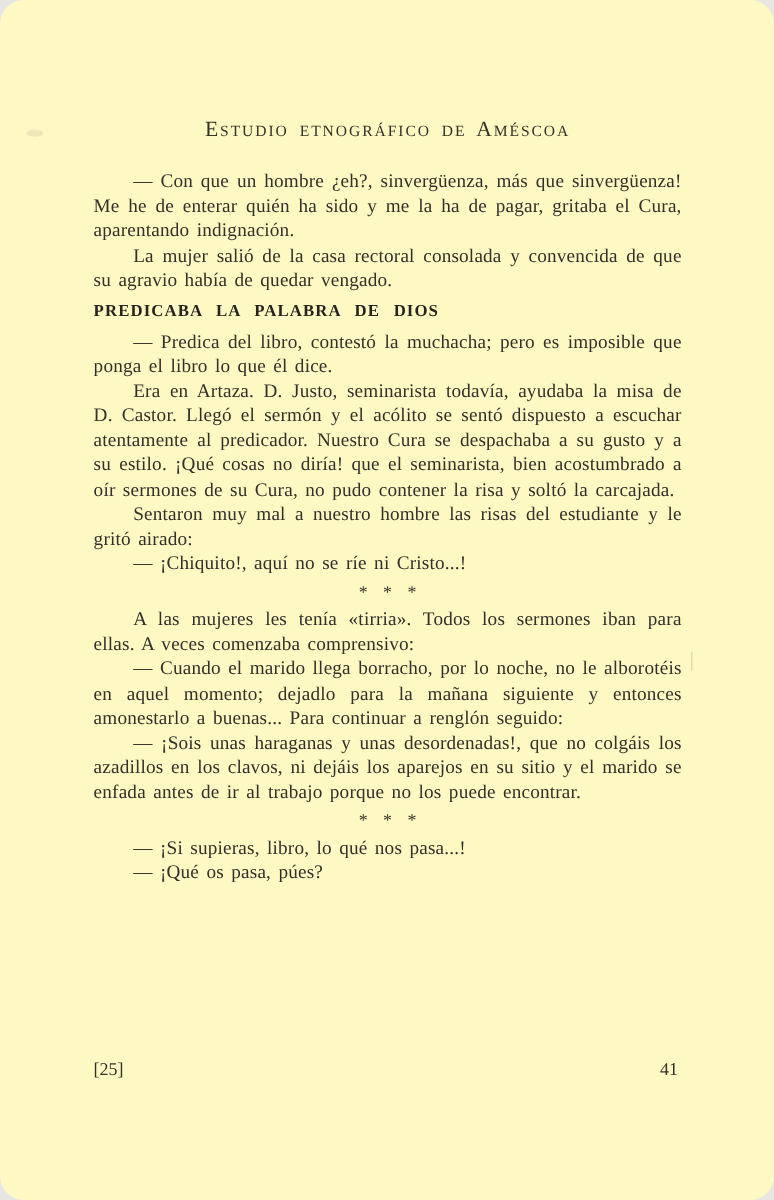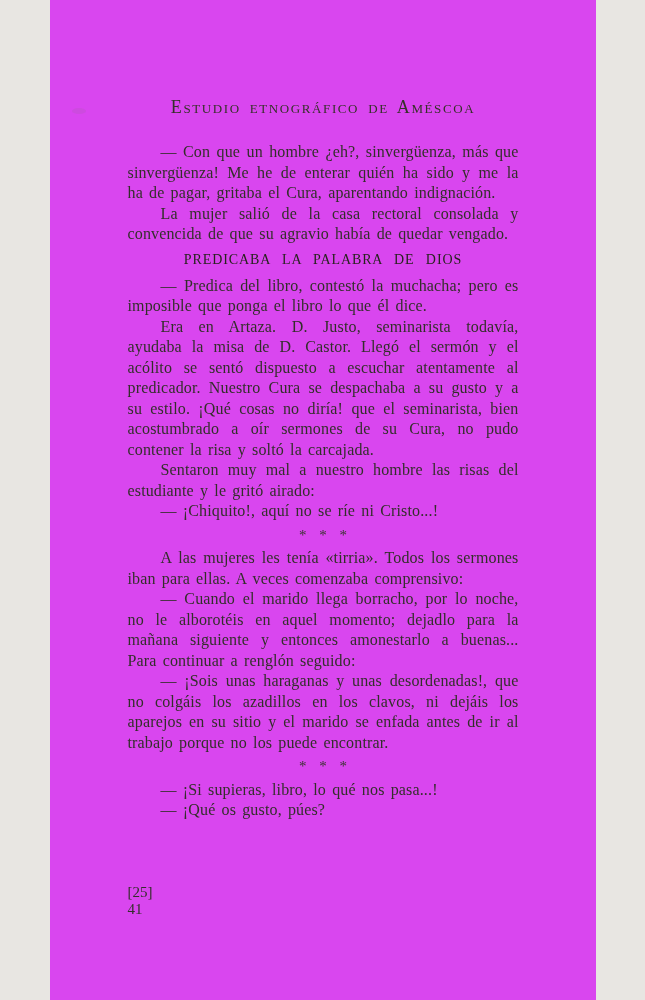--- a/index.html
+++ b/index.html
@@ -2,28 +2,29 @@
 <html><head>
 <meta charset="utf-8">
 <style>
   html, body {
     margin: 0;
     padding: 0;
     background: #e8e6e2;
   }
   .page {
     position: relative;
-    width: 546px;
+    width: 645px;
     height: 1000px;
     margin: 0 auto;
-    background: #d946ef;
+    background: #fef9c3;
     font-family: "Liberation Serif", "DejaVu Serif", serif;
     color: #332f2a;
     overflow: hidden;
     box-sizing: border-box;
+    border-radius: 20px;
   }
   .text-block {
     position: absolute;
     left: 78px;
     right: 77px;
     top: 97px;
   }
   .running-head {
     font-variant: small-caps;
     font-weight: normal;
@@ -38,46 +39,44 @@
     font-size: 16px;
     line-height: 20.5px;
     text-align: justify;
     text-indent: 33px;
     margin: 0;
     word-spacing: 2px;
     letter-spacing: 0.15px;
   }
   .section-heading {
     font-size: 14px;
-    font-weight: normal;
+    font-weight: bold;
     letter-spacing: 0.9px;
     word-spacing: 7px;
     margin: 6px 0 8px 0;
     line-height: 17px;
     color: #27231e;
-    text-align: center;
   }
   .separator {
     text-align: center;
     font-size: 15px;
     line-height: 20.5px;
     margin: 3px 0 3px 0;
     word-spacing: 9px;
     color: #3a352f;
   }
   .footer {
     position: absolute;
     left: 78px;
     right: 80px;
     top: 884px;
     display: flex;
     justify-content: space-between;
     font-size: 15px;
     color: #332f2a;
-    flex-direction: column;
   }
   .artifact-line {
     position: absolute;
     left: 576px;
     top: 543px;
     width: 1px;
     height: 16px;
     background: rgba(70, 66, 60, 0.18);
   }
   .artifact-smudge {
@@ -112,20 +111,20 @@
 
     <div class="separator">* * *</div>
 
     <p class="para">A las mujeres les tenía «tirria». Todos los sermones iban para ellas. A veces comenzaba comprensivo:</p>
     <p class="para">— Cuando el marido llega borracho, por lo noche, no le alborotéis en aquel momento; dejadlo para la mañana siguiente y entonces amonestarlo a buenas... Para continuar a renglón seguido:</p>
     <p class="para">— ¡Sois unas haraganas y unas desordenadas!, que no colgáis los azadillos en los clavos, ni dejáis los aparejos en su sitio y el marido se enfada antes de ir al trabajo porque no los puede encontrar.</p>
 
     <div class="separator">* * *</div>
 
     <p class="para">— ¡Si supieras, libro, lo qué nos pasa...!</p>
-    <p class="para">— ¡Qué os gusto, púes?</p>
+    <p class="para">— ¡Qué os pasa, púes?</p>
   </div>
 
   <div class="footer">
     <span>[25]</span>
     <span>41</span>
   </div>
 </div>
 
 </body></html>

